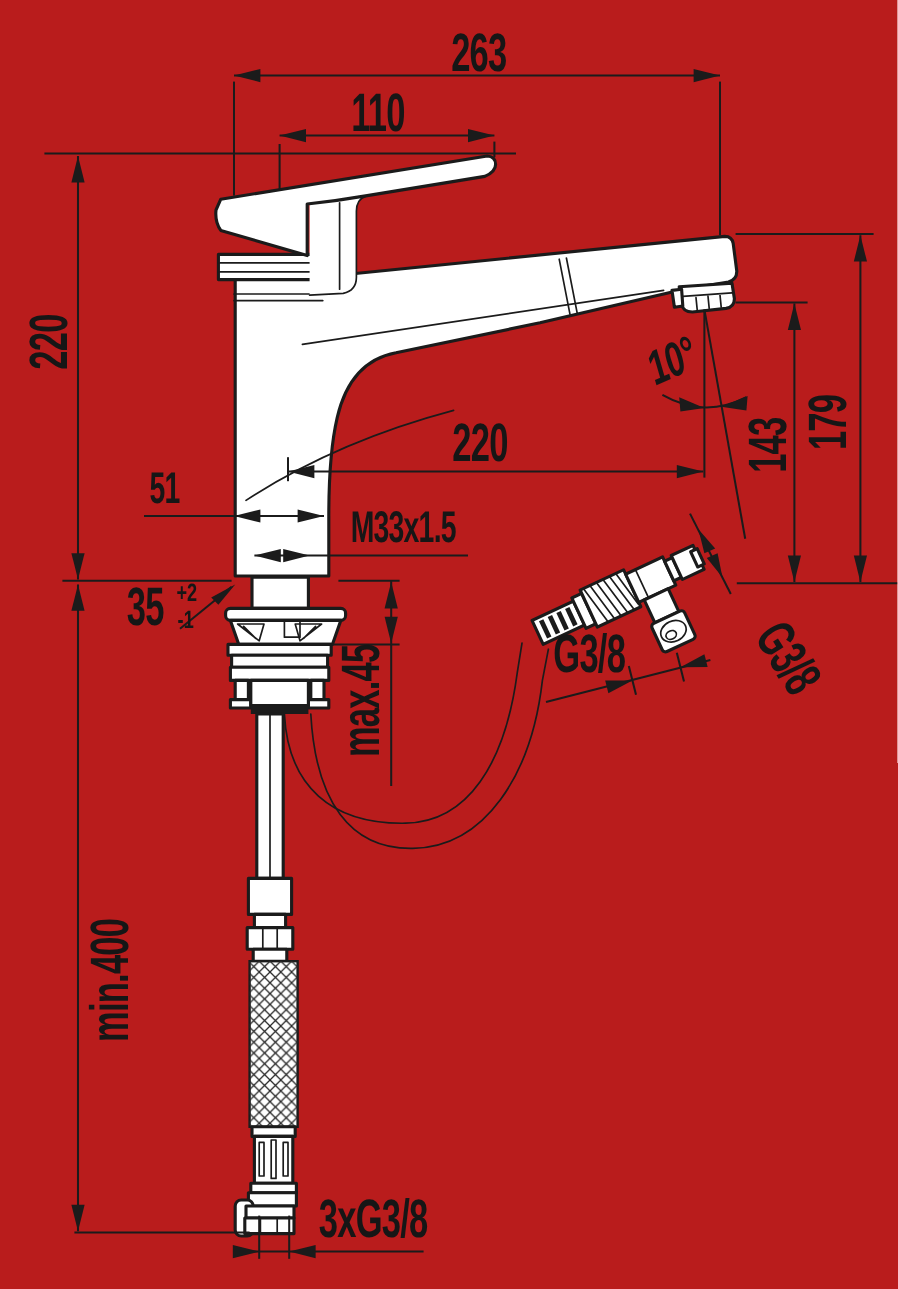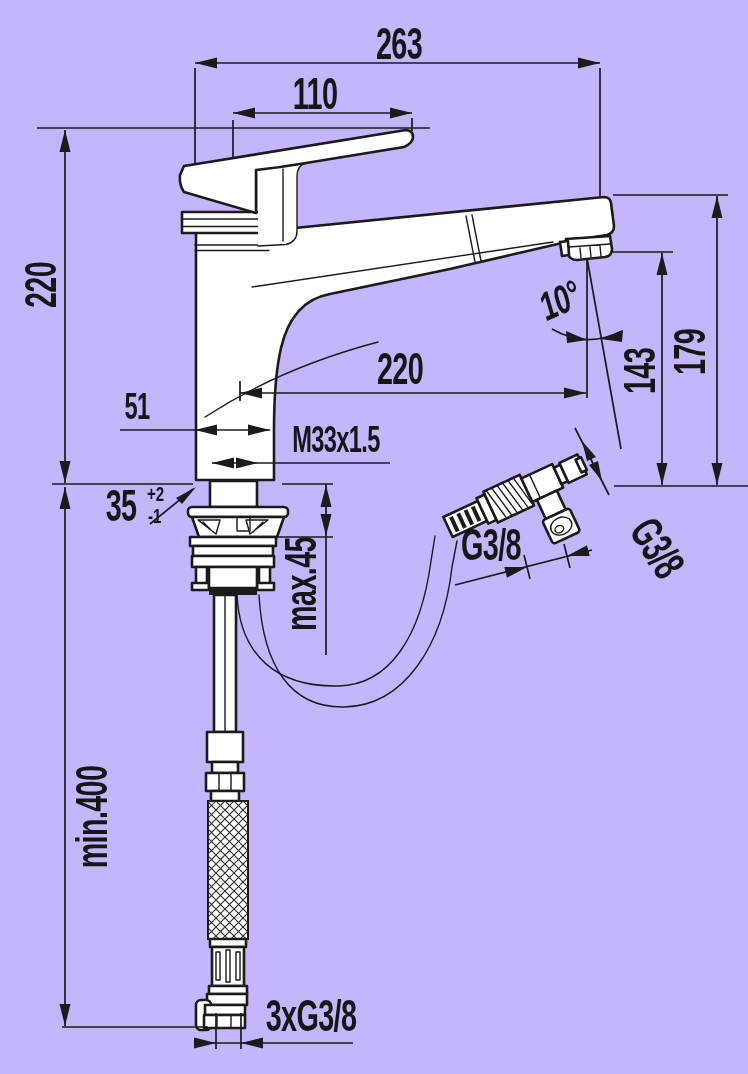--- a/index.html
+++ b/index.html
@@ -1,16 +1,16 @@
 <!DOCTYPE html>
 <html><head>
 <meta charset="utf-8">
 <style>
   html,body{margin:0;padding:0;background:#fff;}
-  .stage{width:748px;height:1074px;background:#c4b5fd;position:relative;overflow:hidden;}
+  .stage{width:748px;height:1074px;background:#b91c1c;position:relative;overflow:hidden;}
   svg{display:block;}
   .outline{fill:#fff;stroke:#1b1b1b;stroke-width:2.6;stroke-linejoin:round;stroke-linecap:round;}
   .thin{fill:none;stroke:#1b1b1b;stroke-width:1.4;stroke-linejoin:round;stroke-linecap:round;}
   .dim{fill:none;stroke:#1b1b1b;stroke-width:1.7;stroke-linecap:butt;}
   .ah{fill:#1b1b1b;stroke:none;}
   .dark{fill:#1b1b1b;stroke:none;}
   text{font-family:"Liberation Sans", "DejaVu Sans", sans-serif;font-weight:bold;fill:#161616;letter-spacing:-1px;}
   .t-big{font-size:45px;}
   .t-med{font-size:37px;}
   .t-ang{font-size:40px;font-style:italic;}

